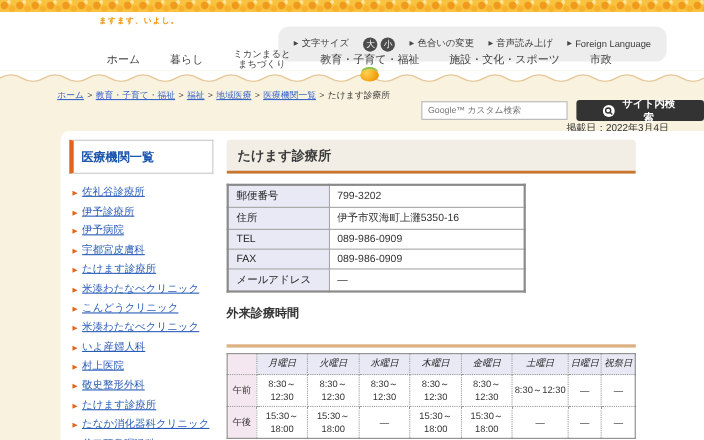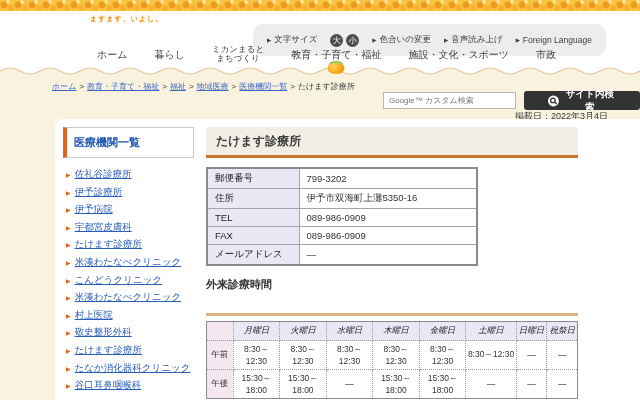--- a/index.html
+++ b/index.html
@@ -176,20 +176,21 @@
   <aside class="sidebar">
     <div class="sidebar-title">医療機関一覧</div>
     <a class="side-link">佐礼谷診療所</a>
     <a class="side-link">伊予診療所</a>
     <a class="side-link">伊予病院</a>
     <a class="side-link">宇都宮皮膚科</a>
     <a class="side-link">たけます診療所</a>
     <a class="side-link">米湊わたなべクリニック</a>
     <a class="side-link">こんどうクリニック</a>
     <a class="side-link">米湊わたなべクリニック</a>
+    <a class="side-link">いよ産婦人科</a>
     <a class="side-link">村上医院</a>
     <a class="side-link">敬史整形外科</a>
     <a class="side-link">たけます診療所</a>
     <a class="side-link">たなか消化器科クリニック</a>
     <a class="side-link">谷口耳鼻咽喉科</a>
 
   </aside>
 
   <main class="main">
     <div class="page-title">たけます診療所</div>

